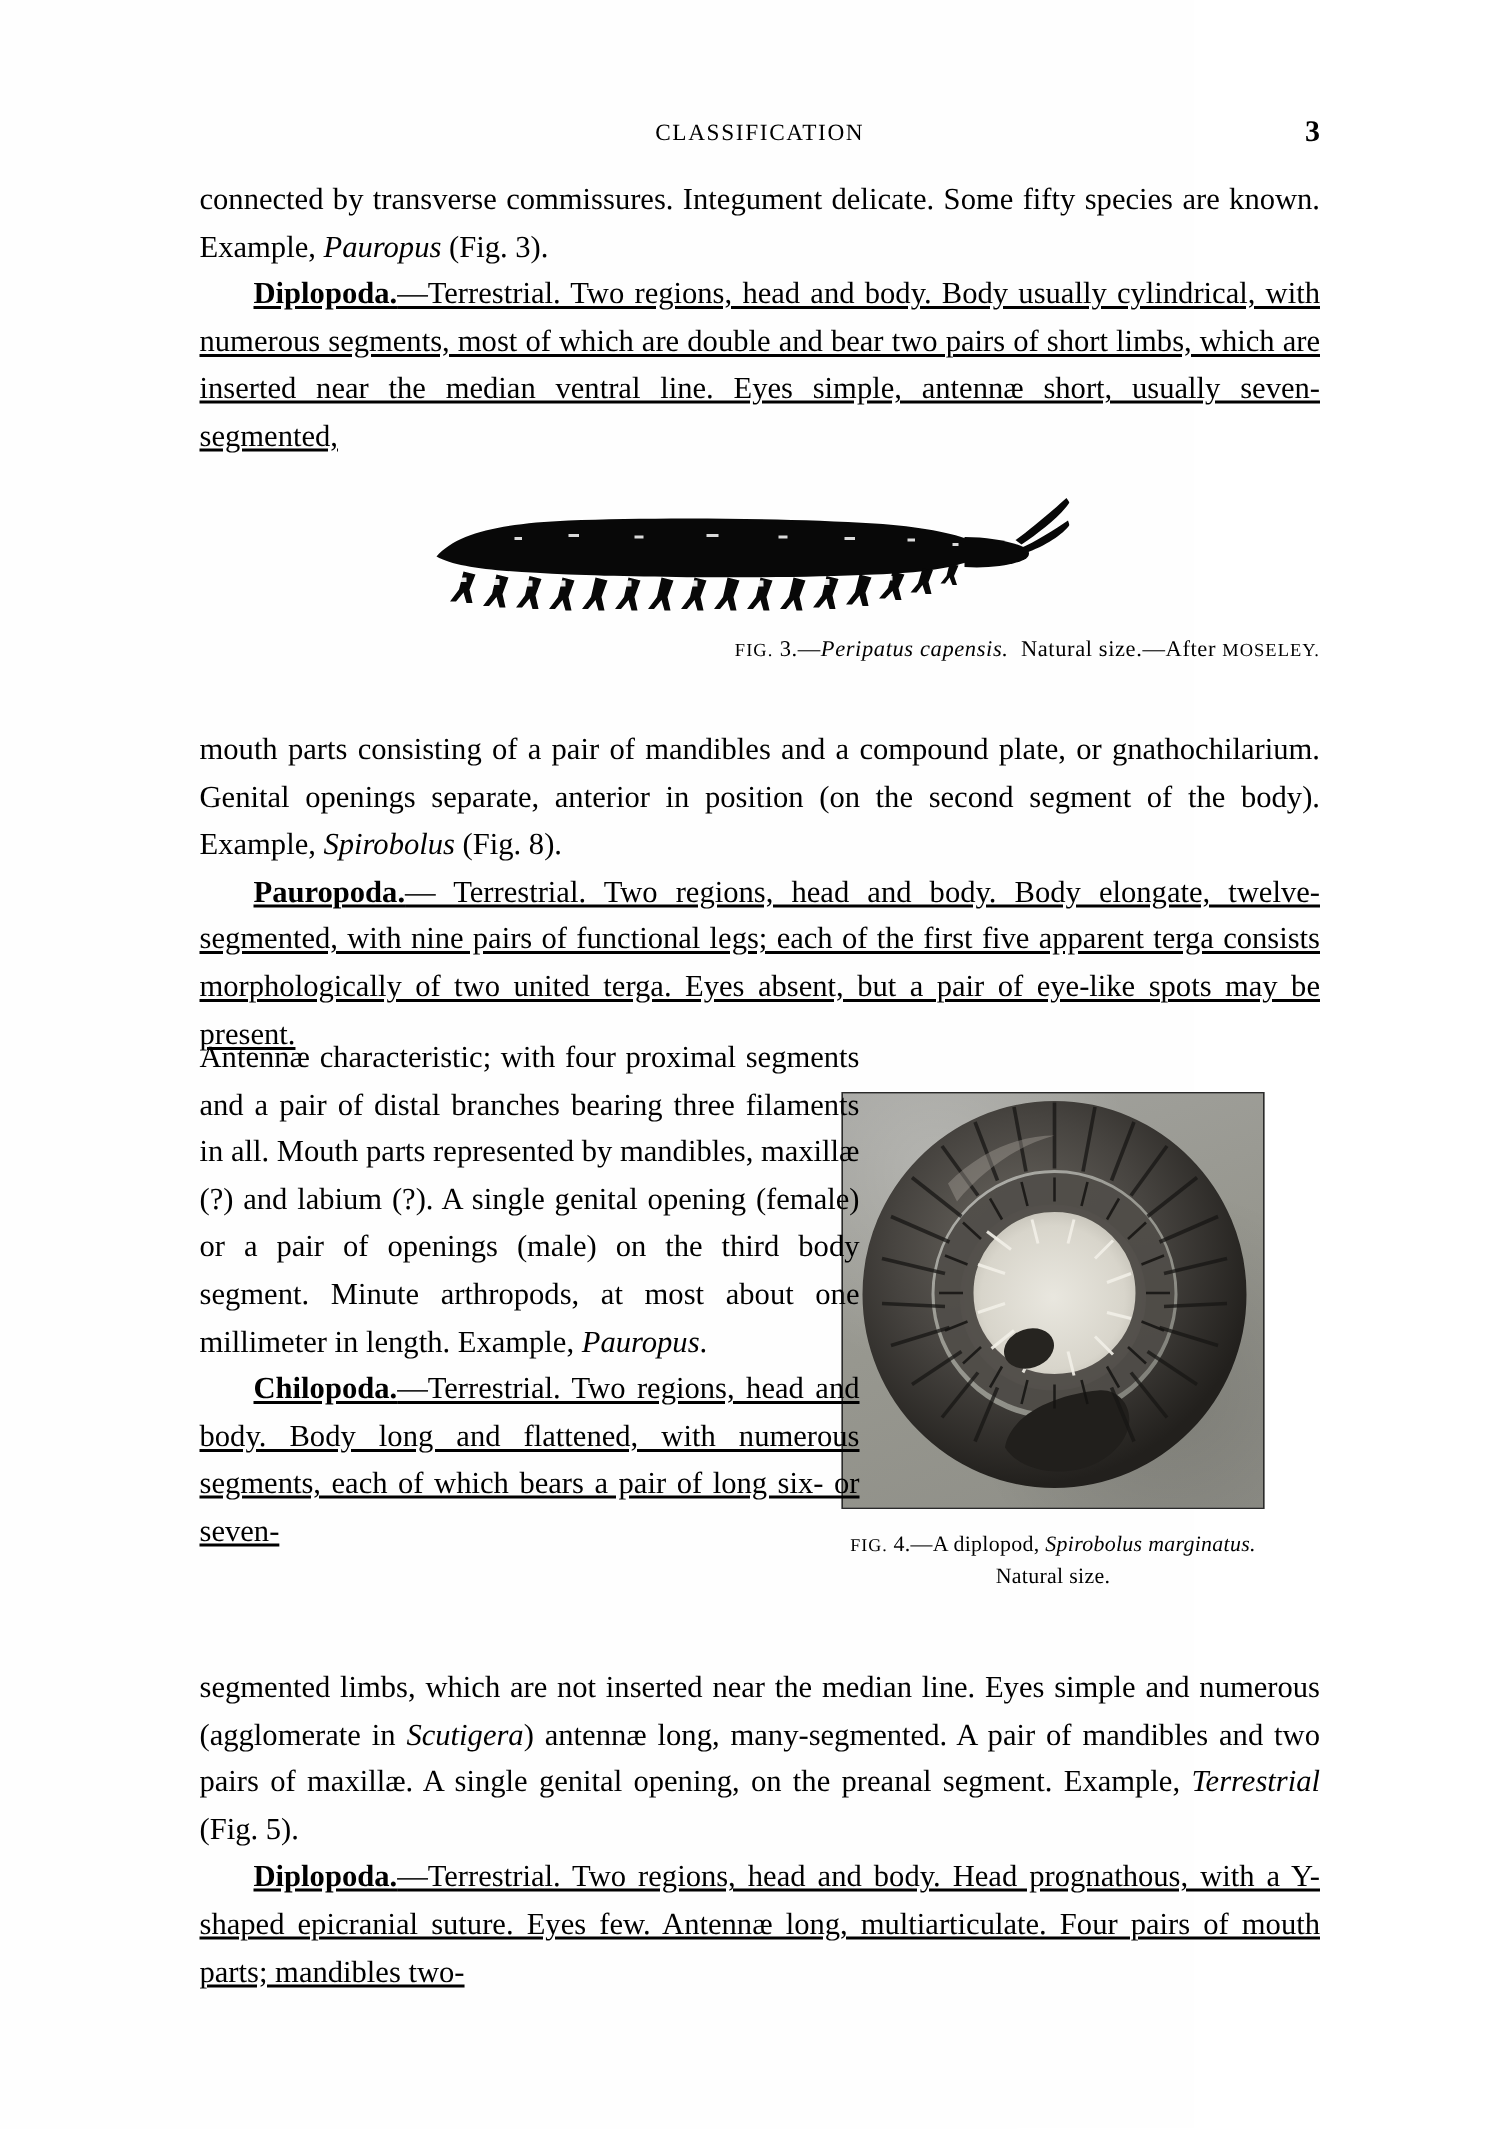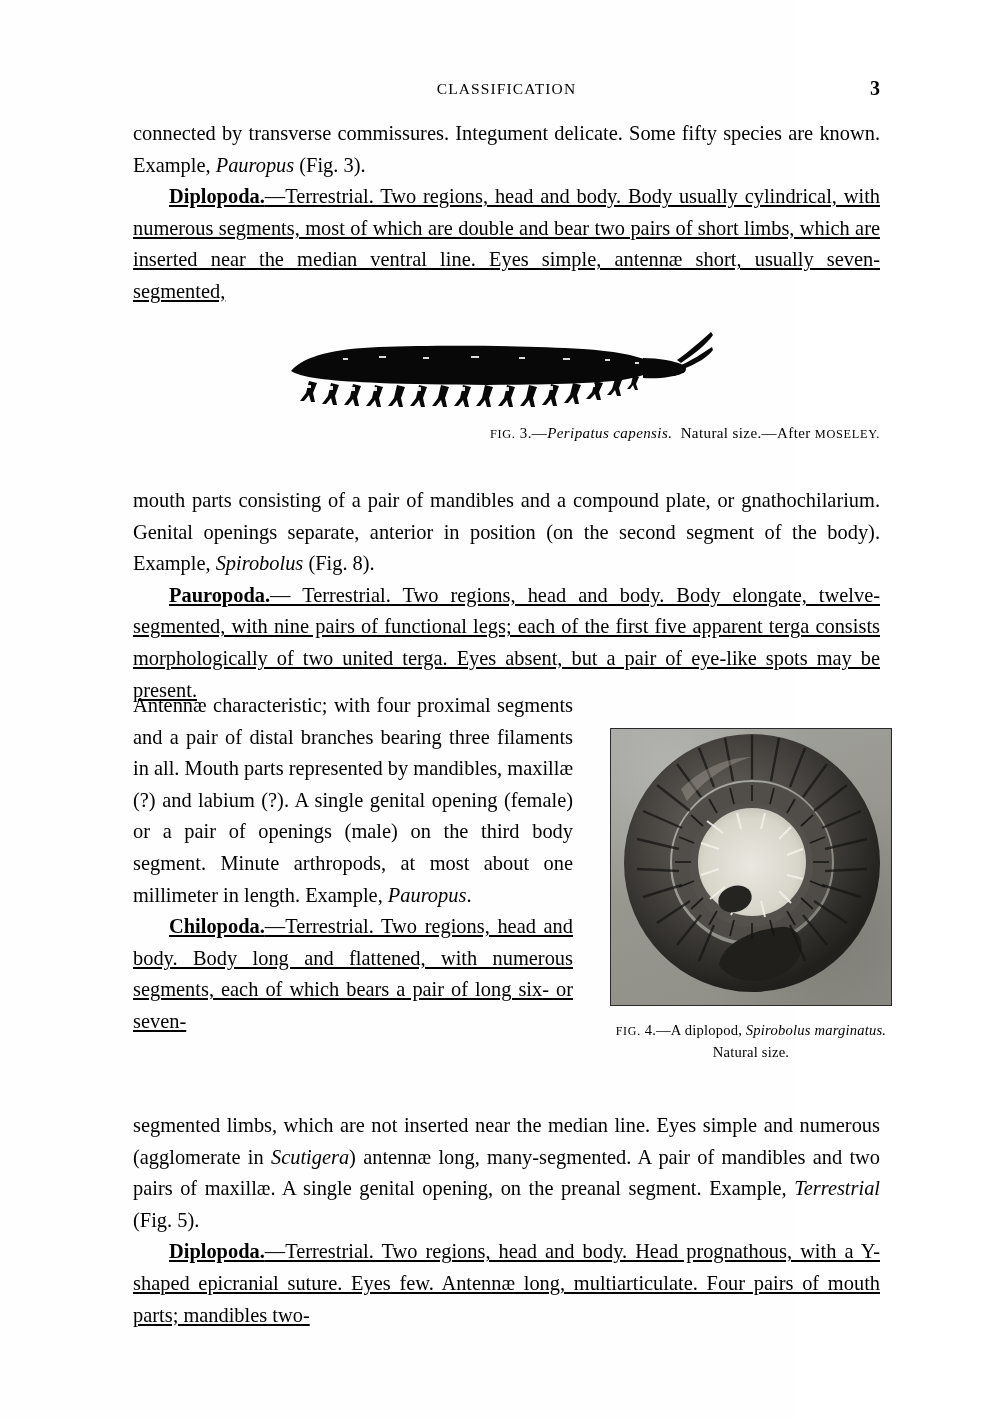--- a/index.html
+++ b/index.html
@@ -90,21 +90,21 @@
     letter-spacing: 0.4px;
   }
   .sc {
     font-size: 0.82em;
     letter-spacing: 0.7px;
   }
 
   
   .fig4-wrap {
     position: absolute;
-    left: 610px;
+    left: 561px;
     top: 728px;
     width: 284px;
   }
   .fig4-frame {
     width: 282px;
     height: 278px;
     border: 1.5px solid #2a2a2a;
     box-sizing: border-box;
     background: #9a9a96;
     position: relative;

